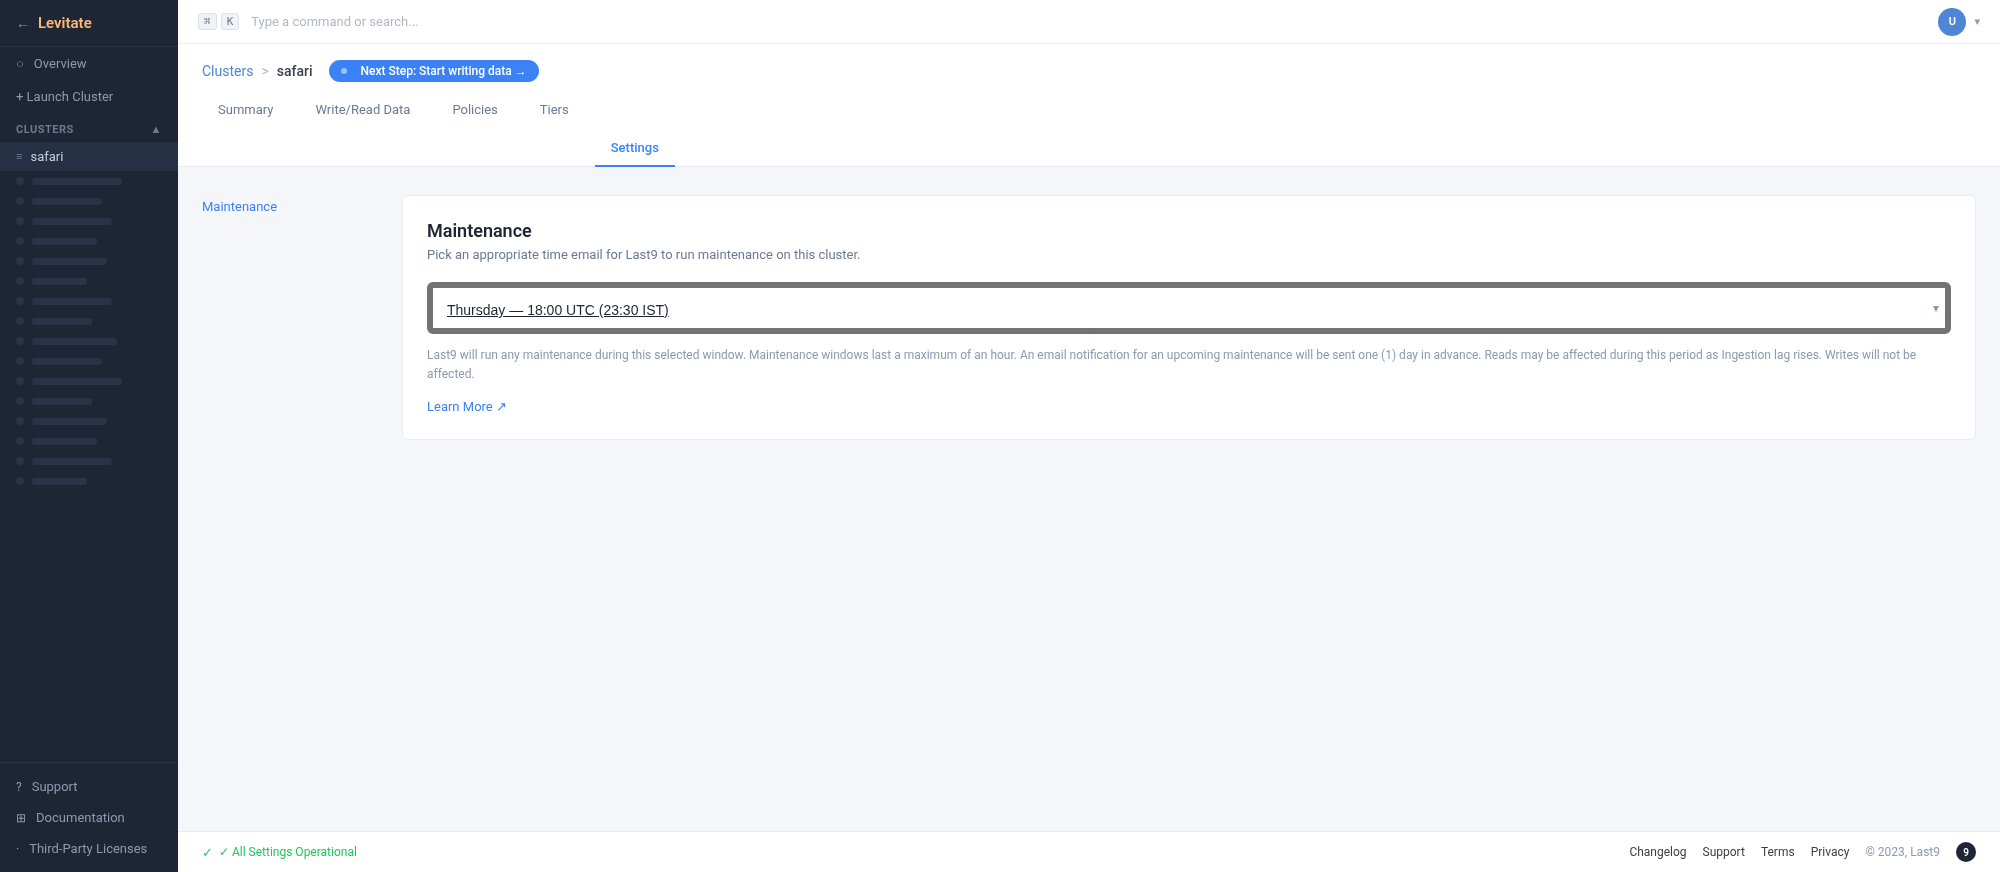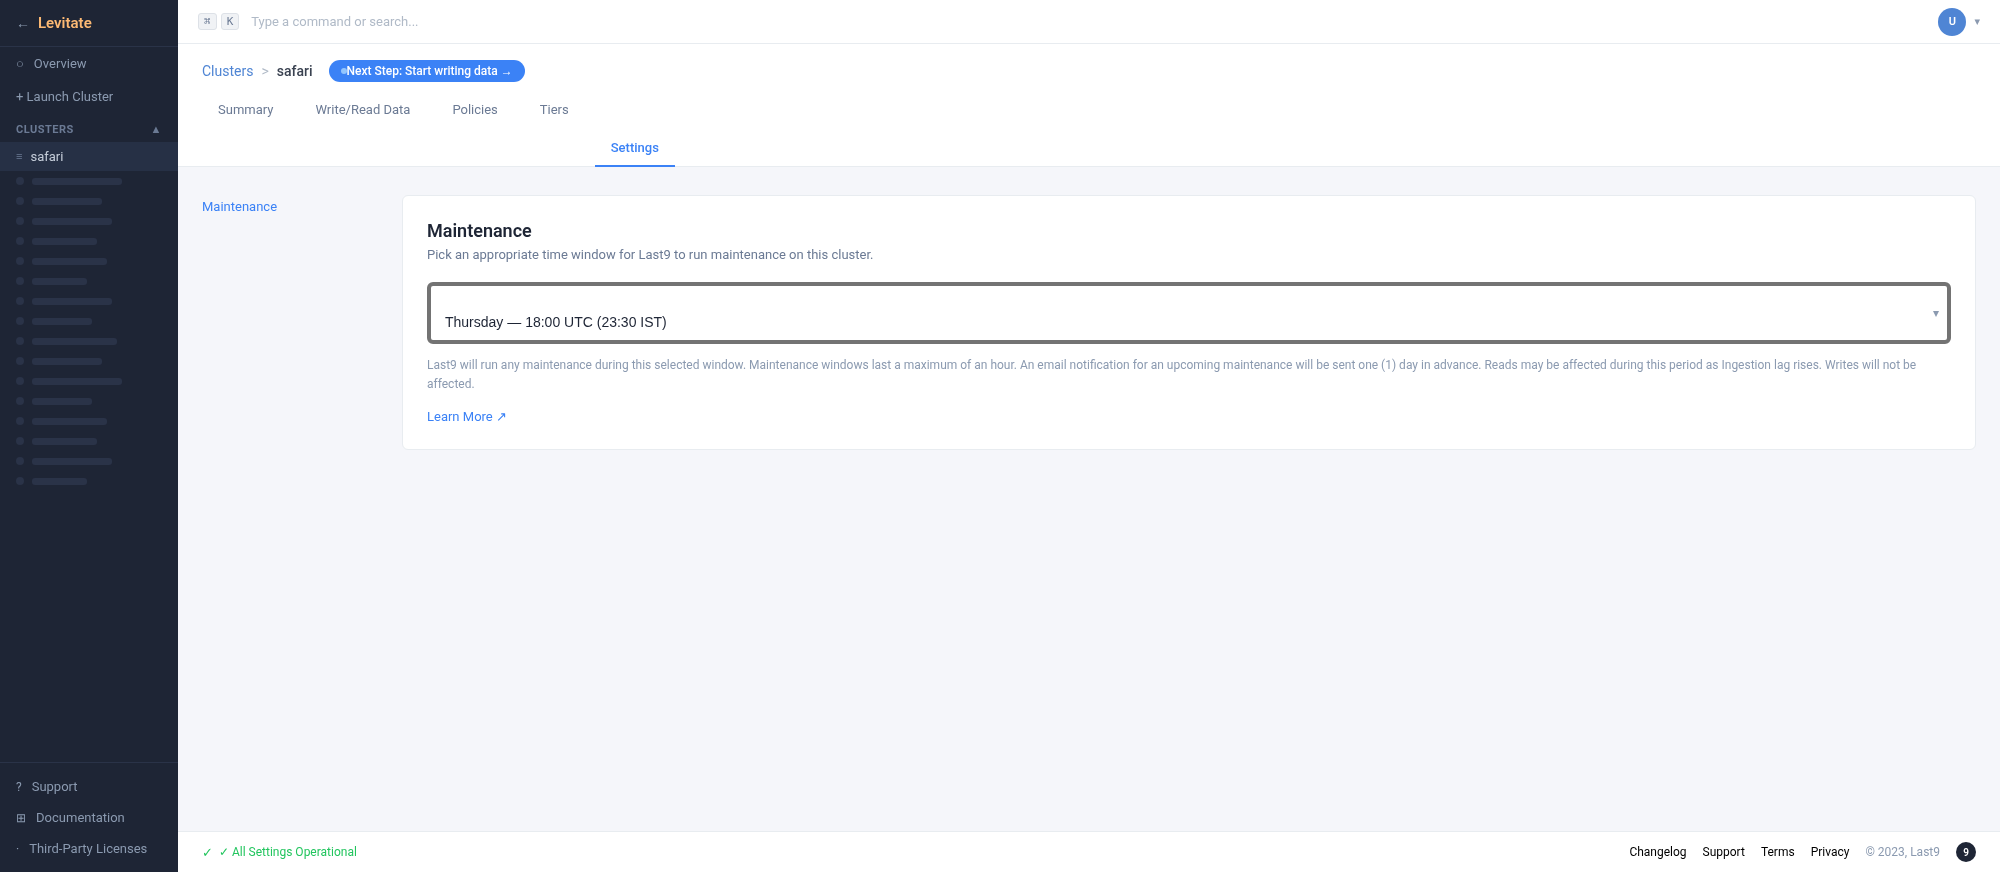--- a/index.html
+++ b/index.html
@@ -181,21 +181,21 @@
       font-size: 14px;
       color: #4f85d4;
       cursor: pointer;
     }
     .breadcrumb-separator { color: #b0bac7; font-size: 14px; }
     .breadcrumb-current { color: #3a4251; font-size: 14px; font-weight: 500; }
 
     .next-step-badge {
       display: inline-flex;
       align-items: center;
-      gap: 0;
+      gap: 14px;
       background: #3b82f6;
       color: #fff;
       padding: 4px 12px;
       border-radius: 20px;
       font-size: 12px;
       font-weight: 500;
       cursor: pointer;
       margin-left: 8px;
     }
     .next-step-badge .dot { width: 6px; height: 6px; border-radius: 50%; background: #93c5fd; }
@@ -263,29 +263,30 @@
       margin-bottom: 20px;
     }
 
     .maintenance-select-wrapper {
       position: relative;
       margin-bottom: 12px;
     }
 
     .maintenance-select {
       width: 100%;
-      padding: 28px 36px 10px 14px;
-      border: 4px solid #737373;
+      padding: 14px 36px 10px 14px;
+      border: 6px solid #737373;
       border-radius: 6px;
       background: #fff;
       font-size: 14px;
       color: #1e2535;
       appearance: none;
       cursor: pointer;
       outline: none;
+      text-decoration: underline;
     }
 
     .select-chevron {
       position: absolute;
       right: 12px;
       top: 50%;
       transform: translateY(-50%);
       color: #8b9ab0;
       font-size: 12px;
       pointer-events: none;
@@ -339,21 +340,21 @@
       color: #22c55e;
       font-size: 12px;
     }
     .footer-status .check { font-size: 13px; }
     .footer-links {
       display: flex;
       align-items: center;
       gap: 16px;
       color: #8b9ab0;
     }
-    .footer-links a { color: #000000; text-decoration: none; cursor: pointer; }
+    .footer-links a { color: #404040; text-decoration: none; cursor: pointer; }
     .footer-badge {
       background: #1e2535;
       color: #fff;
       border-radius: 50%;
       width: 20px;
       height: 20px;
       display: flex;
       align-items: center;
       justify-content: center;
       font-size: 10px;
@@ -538,21 +539,21 @@
       <div class="page-body">
         <div class="settings-sidebar">
 
           <div class="settings-nav">
             <div class="settings-nav-item">Maintenance</div>
           </div>
 
           <div class="settings-content">
             <div class="settings-card">
               <div class="settings-section-title">Maintenance</div>
-              <div class="settings-section-desc">Pick an appropriate time window for Last9 to run maintenance on this cluster.</div>
+              <div class="settings-section-desc">Pick an appropriate time email for Last9 to run maintenance on this cluster.</div>
 
               <div class="maintenance-select-wrapper">
                 <select class="maintenance-select">
                   <option>Thursday — 18:00 UTC (23:30 IST)</option>
                   <option>Monday — 18:00 UTC (23:30 IST)</option>
                   <option>Tuesday — 18:00 UTC (23:30 IST)</option>
                   <option>Wednesday — 18:00 UTC (23:30 IST)</option>
                   <option>Friday — 18:00 UTC (23:30 IST)</option>
                   <option>Saturday — 18:00 UTC (23:30 IST)</option>
                   <option>Sunday — 18:00 UTC (23:30 IST)</option>

